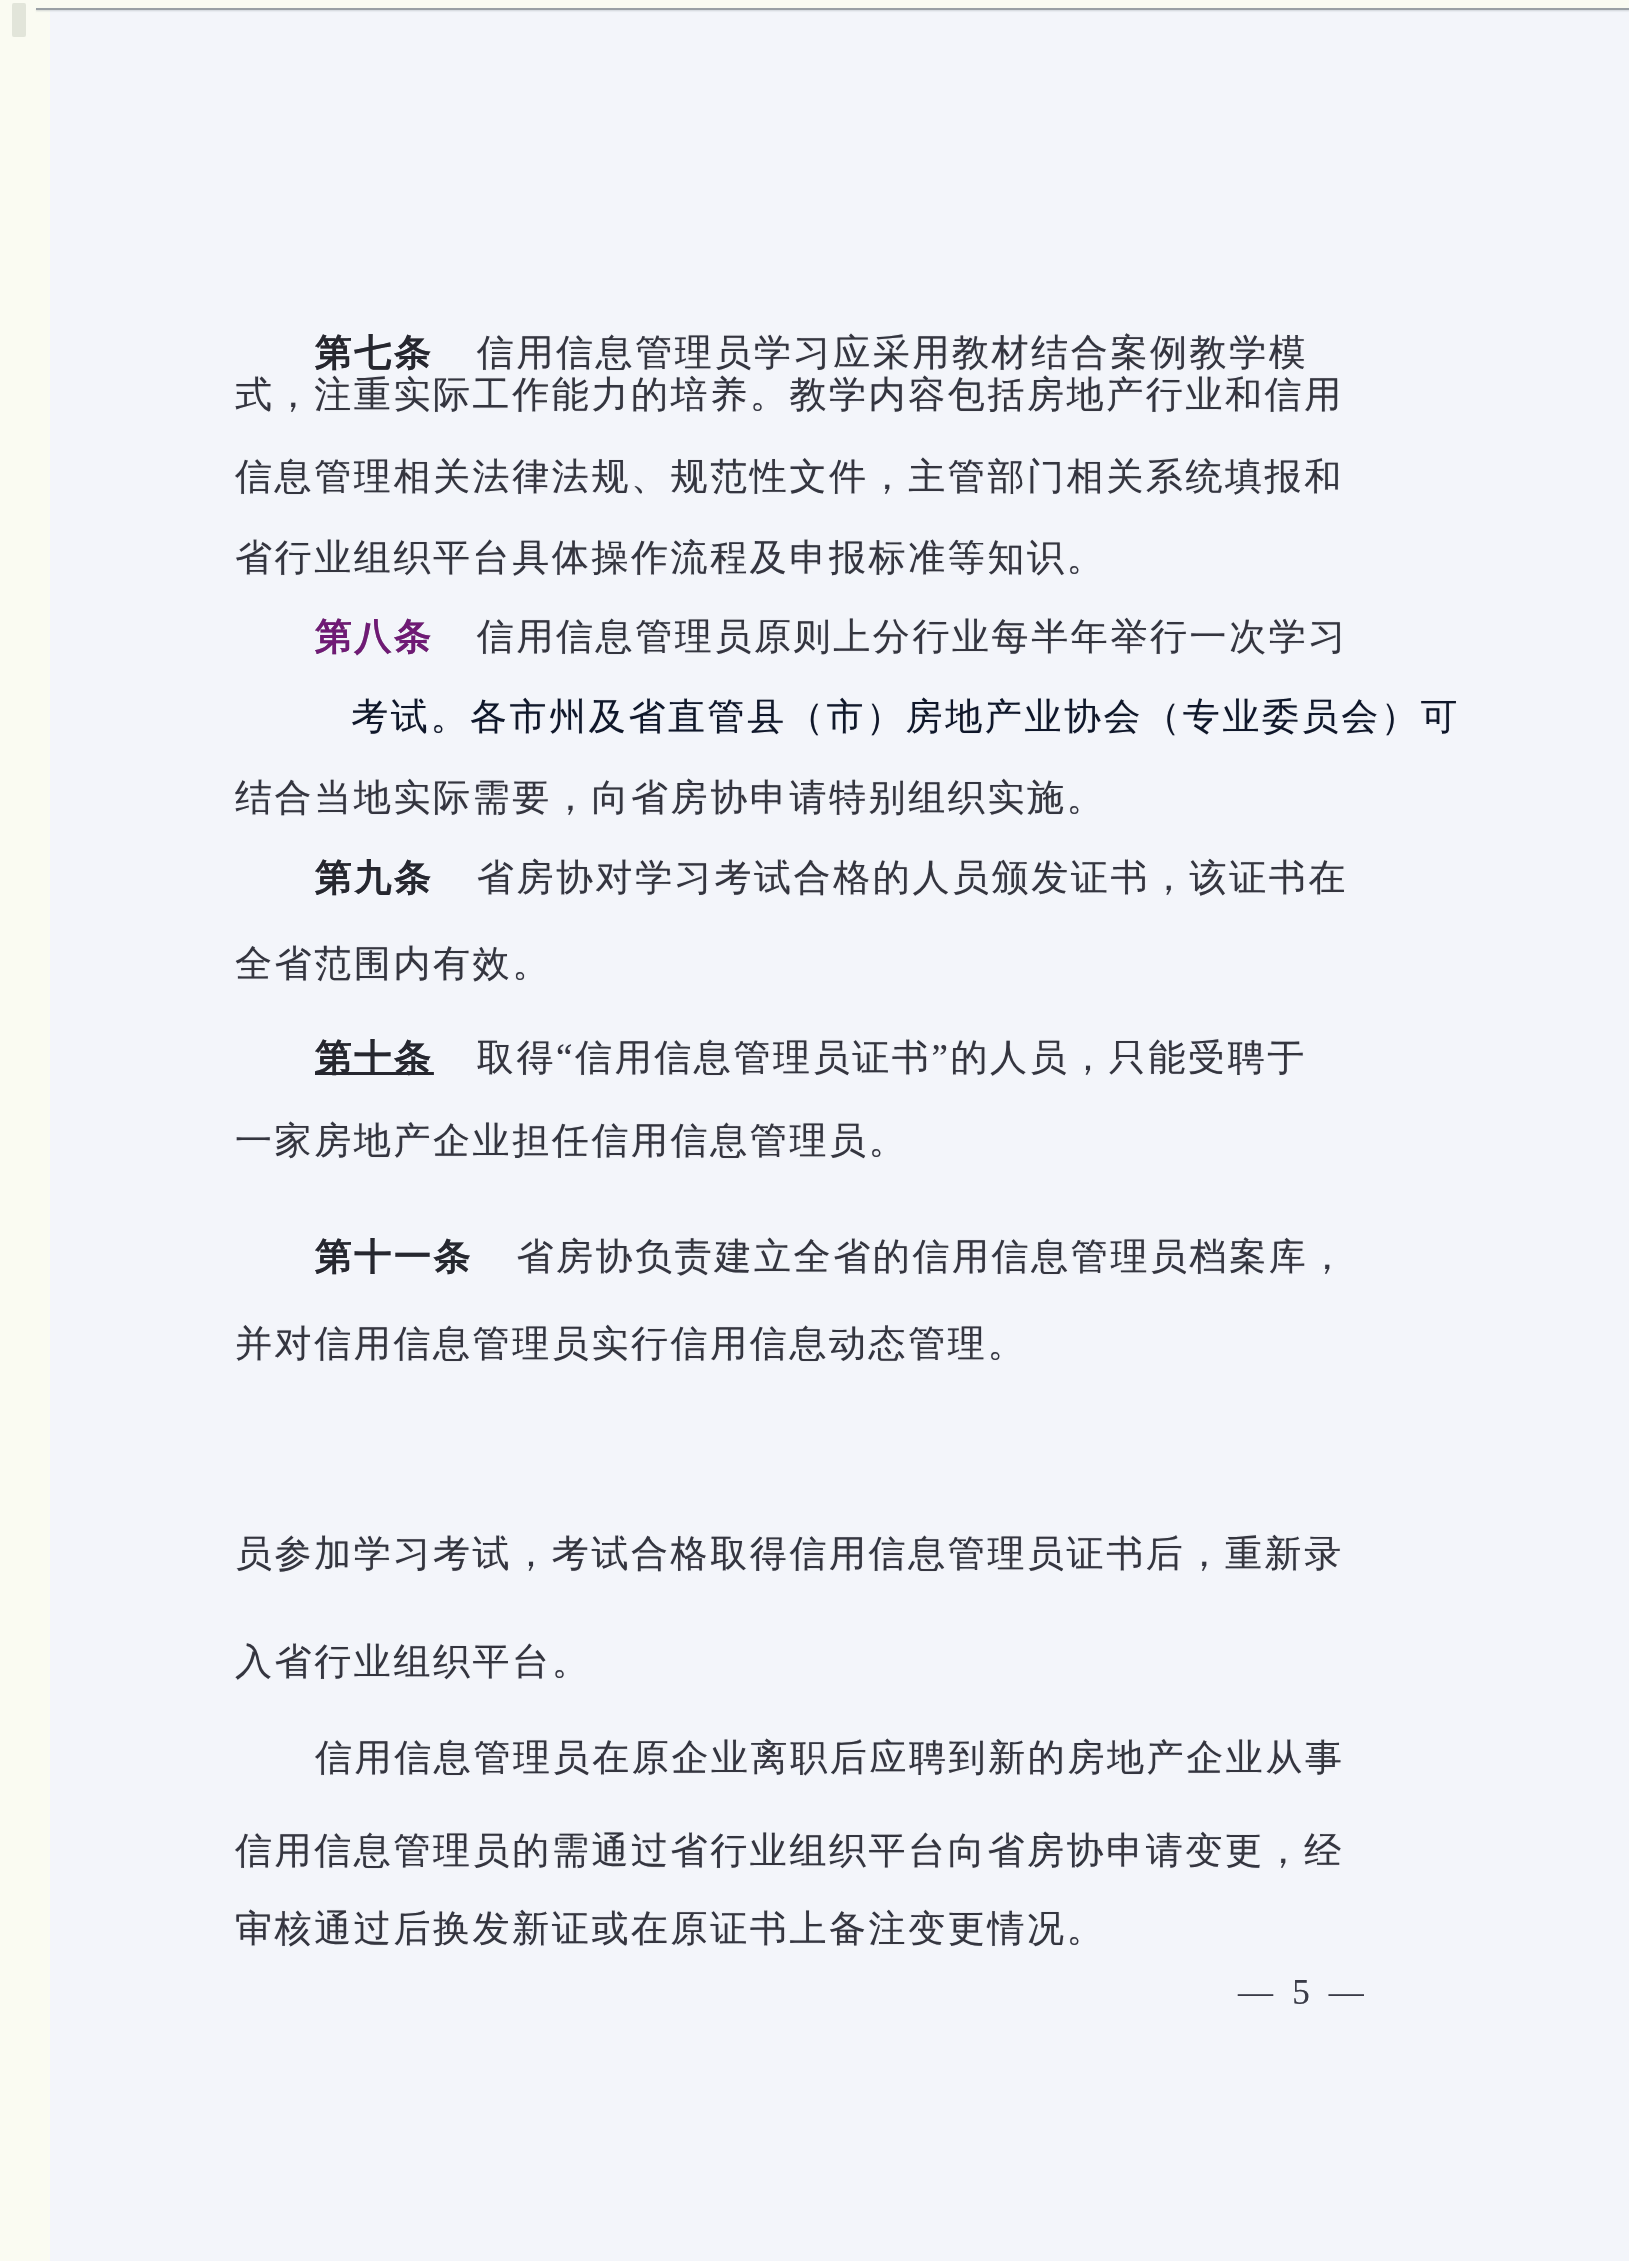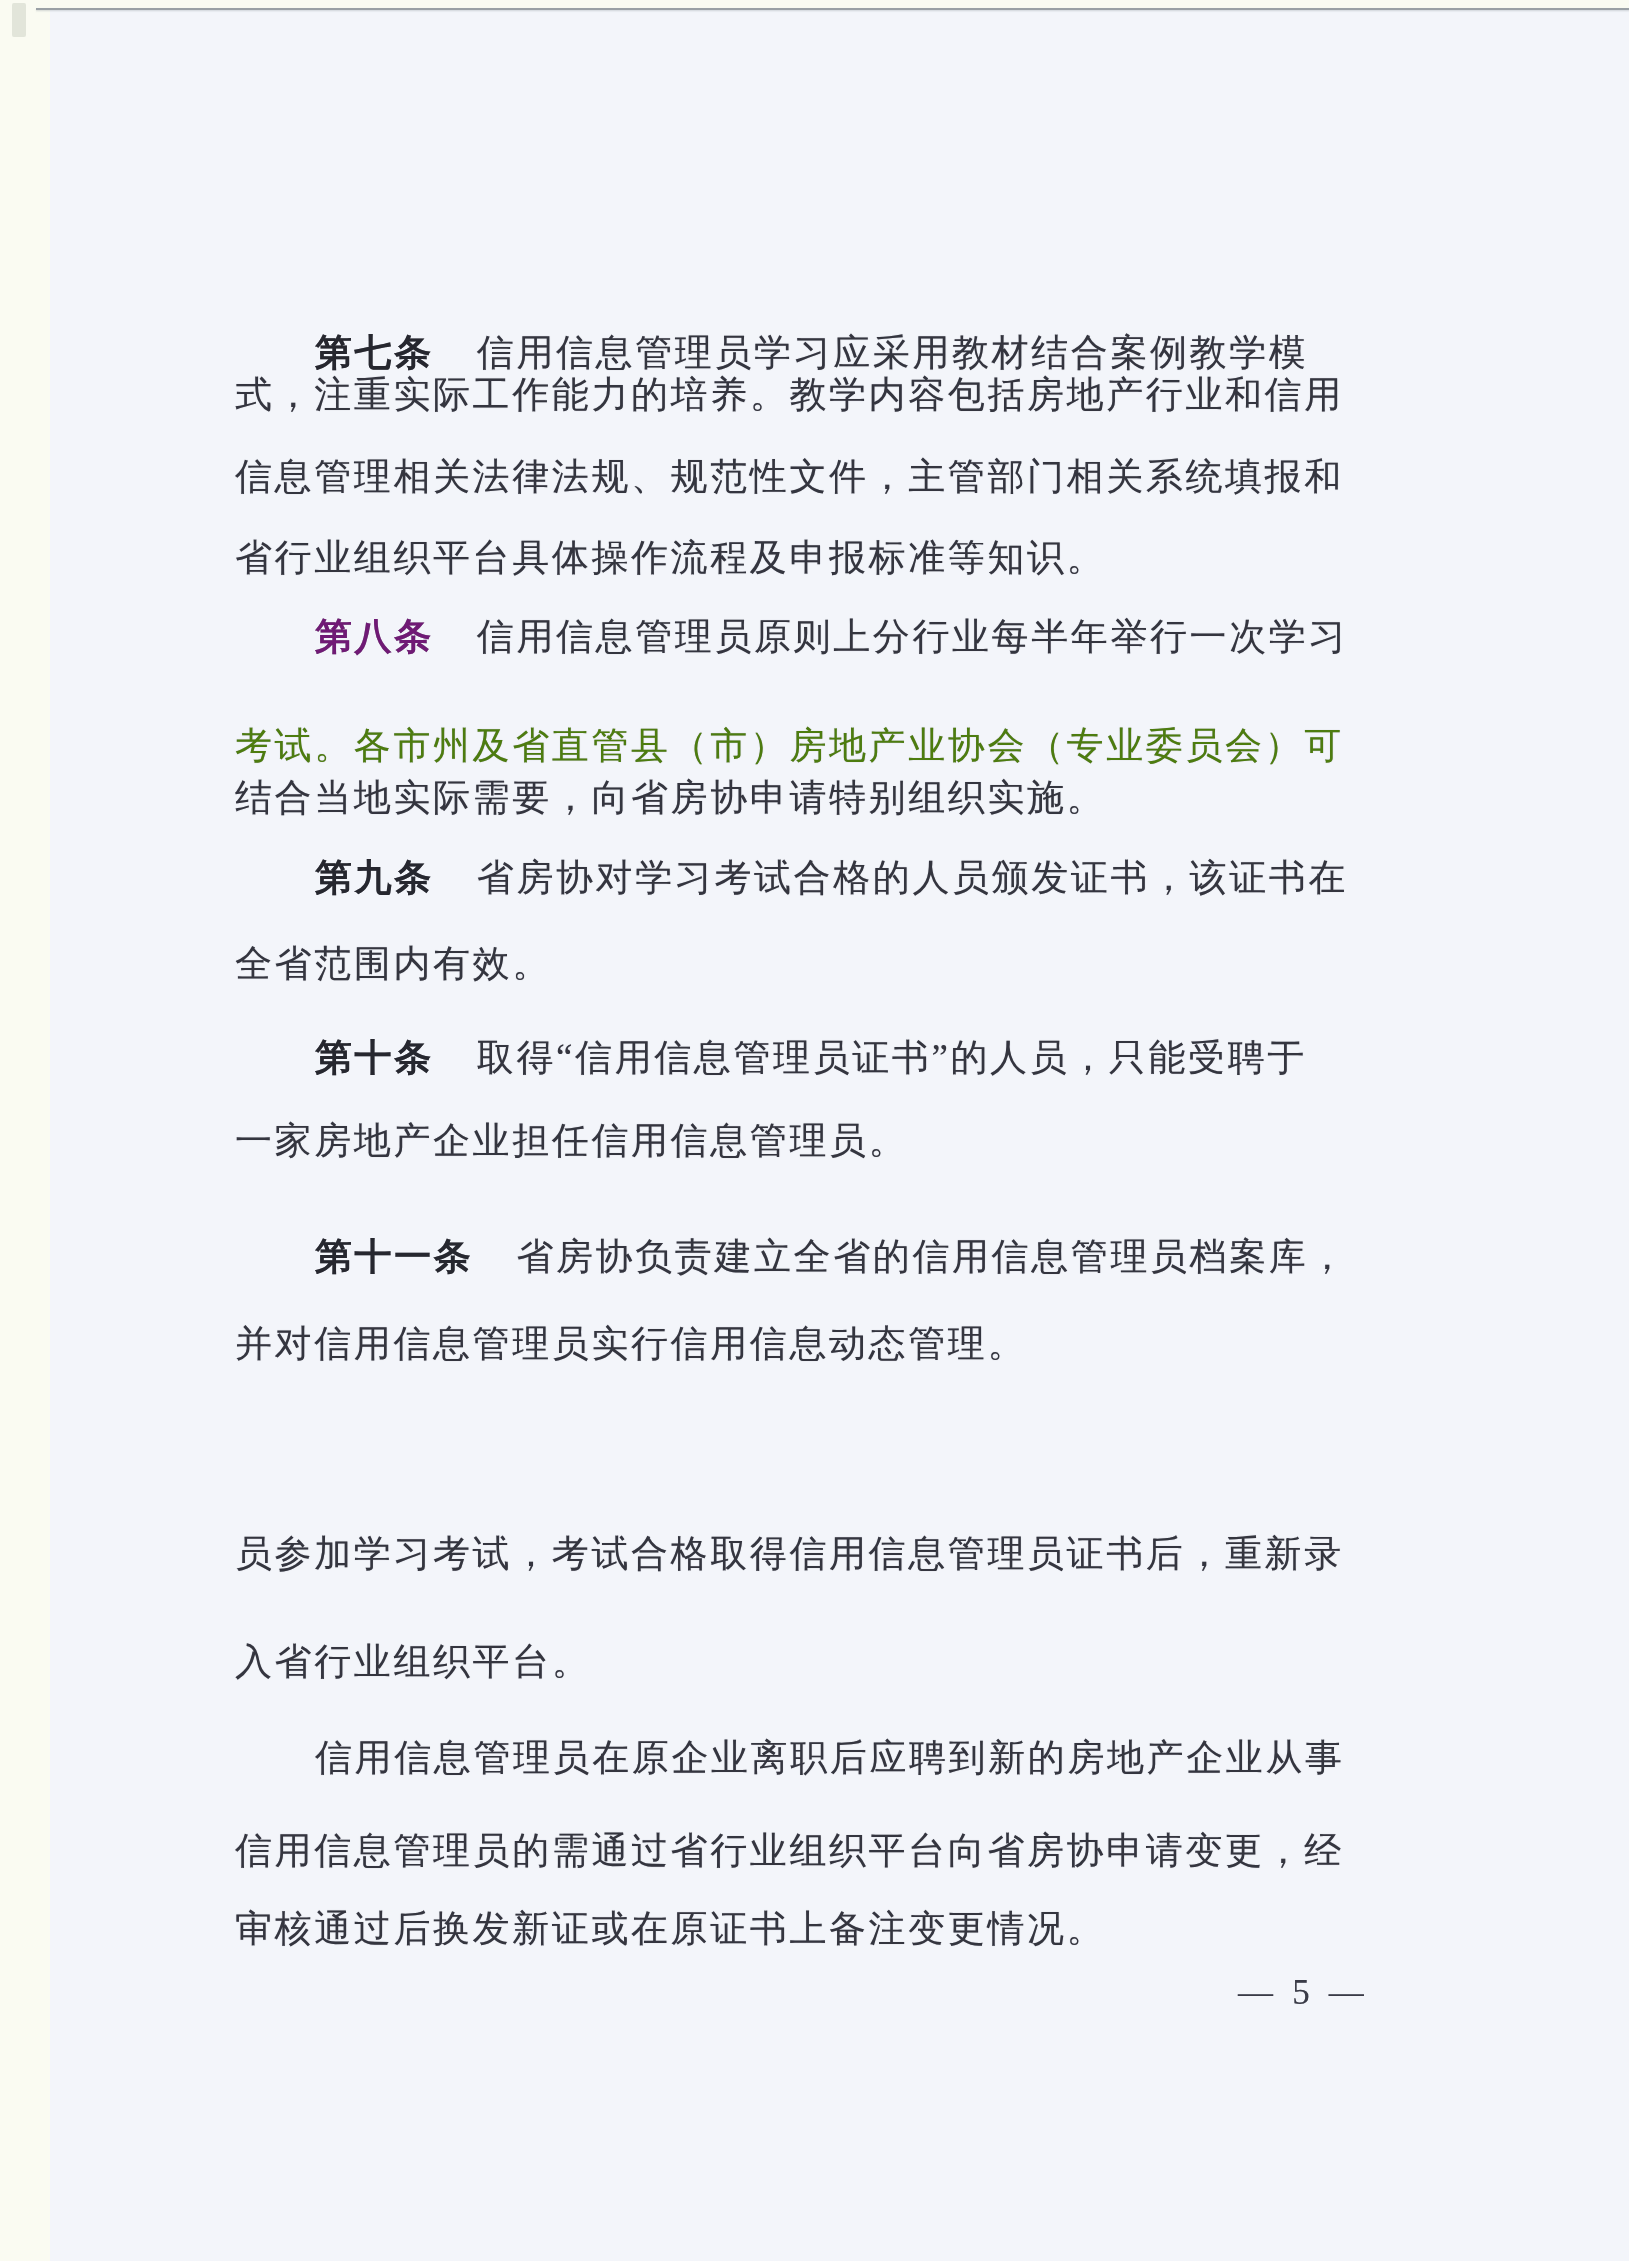--- a/index.html
+++ b/index.html
@@ -85,25 +85,25 @@
 <div class="page-edge-shadow" style="background: rgb(154, 160, 165);"></div>
 
 <div class="text-layer" id="text-layer">
 
   <div class="page-number">— 5 —</div>
 <div class="line indent" style="top: 291px; color: rgb(52, 53, 63); margin-top: 40px;"><span class="term" style="color: rgb(38, 39, 47);">第七条</span><span>信用信息管理员学习应采用教材结合案例教学模</span></div>
     <div class="line" style="top: 455px; color: rgb(52, 53, 63);"><span>信息管理相关法律法规、规范性文件，主管部门相关系统填报和</span></div>
     <div class="line" style="top: 373px; color: rgb(52, 53, 63);"><span>式，注重实际工作能力的培养。教学内容包括房地产行业和信用</span></div>
     <div class="line" style="top: 536px; color: rgb(52, 53, 63);"><span>省行业组织平台具体操作流程及申报标准等知识。</span></div>
     <div class="line indent" style="top: 615px; color: rgb(52, 53, 63);"><span class="term" style="color: #701a75;">第八条</span><span>信用信息管理员原则上分行业每半年举行一次学习</span></div>
-    <div class="line" style="top: 724px; color: #4d7c0f;"><span>考试。各市州及省直管县（市）房地产业协会（专业委员会）可</span></div>
+    <div class="line" style="top: 695px; color: #0f172a; text-align: right;"><span>考试。各市州及省直管县（市）房地产业协会（专业委员会）可</span></div>
     <div class="line" style="top: 776px; color: rgb(52, 53, 63);"><span>结合当地实际需要，向省房协申请特别组织实施。</span></div>
     <div class="line indent" style="top: 856px; color: rgb(52, 53, 63);"><span class="term" style="color: rgb(38, 39, 47);">第九条</span><span>省房协对学习考试合格的人员颁发证书，该证书在</span></div>
     <div class="line" style="top: 942px; color: rgb(52, 53, 63);"><span>全省范围内有效。</span></div>
-    <div class="line indent" style="top: 1036px; color: rgb(52, 53, 63);"><span class="term" style="color: rgb(38, 39, 47);">第十条</span><span>取得“信用信息管理员证书”的人员，只能受聘于</span></div>
+    <div class="line indent" style="top: 1036px; color: rgb(52, 53, 63);"><span class="term" style="color: rgb(38, 39, 47); text-decoration: underline;">第十条</span><span>取得“信用信息管理员证书”的人员，只能受聘于</span></div>
     <div class="line indent" style="top: 1235px; color: rgb(52, 53, 63);"><span class="term" style="color: rgb(38, 39, 47);">第十一条</span><span>省房协负责建立全省的信用信息管理员档案库，</span></div>
     <div class="line" style="top: 1119px; color: rgb(52, 53, 63);"><span>一家房地产企业担任信用信息管理员。</span></div>
     <div class="line" style="top: 1322px; color: rgb(52, 53, 63);"><span>并对信用信息管理员实行信用信息动态管理。</span></div>
     <div class="line" style="top: 1532px; color: rgb(52, 53, 63);"><span>员参加学习考试，考试合格取得信用信息管理员证书后，重新录</span></div>
     <div class="line" style="top: 1620px; color: rgb(52, 53, 63); margin-top: 20px;"><span>入省行业组织平台。</span></div>
     <div class="line indent" style="top: 1736px; color: rgb(52, 53, 63);"><span>信用信息管理员在原企业离职后应聘到新的房地产企业从事</span></div>
     <div class="line" style="top: 1829px; color: rgb(52, 53, 63);"><span>信用信息管理员的需通过省行业组织平台向省房协申请变更，经</span></div>
     <div class="line" style="top: 1907px; color: rgb(52, 53, 63);"><span>审核通过后换发新证或在原证书上备注变更情况。</span></div>
   </div>
 

